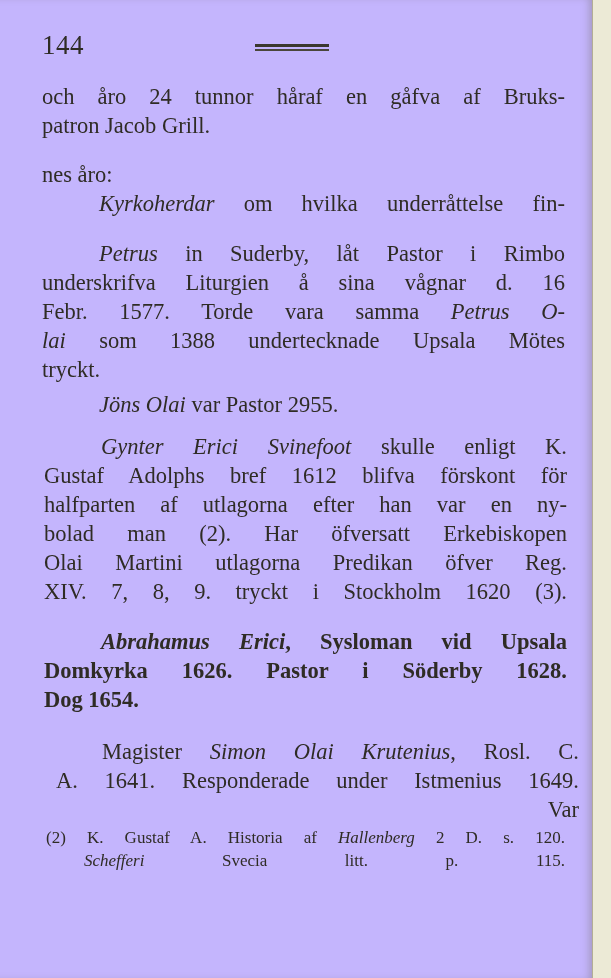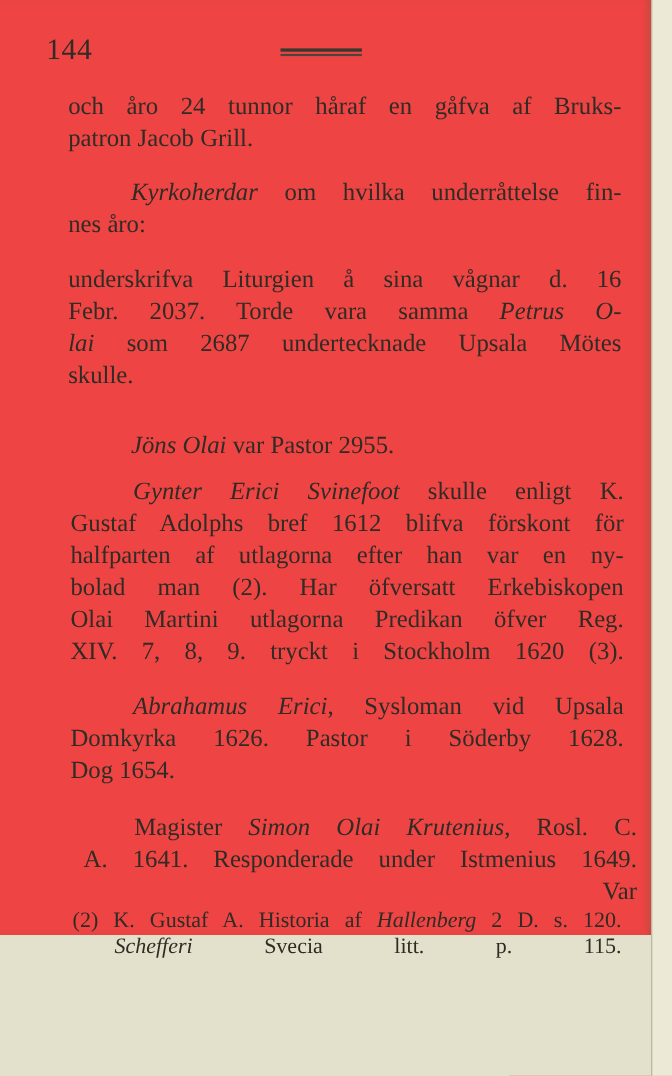--- a/index.html
+++ b/index.html
@@ -4,41 +4,41 @@
 <style>
   html, body { margin: 0; padding: 0; }
   body {
     width: 611px; height: 978px; overflow: hidden;
     background: #e3e1cc;
     font-family: "Liberation Serif", "DejaVu Serif", serif;
     color: #2f2c25;
     position: relative;
   }
   .page {
-    position: absolute; left: 0; top: 0; width: 592px; height: 850px;
-    background: #ef4444;
+    position: absolute; left: 0; top: 0; width: 592px; height: 978px;
+    background: #c4b5fd;
     box-shadow: inset -6px 0 8px -4px rgba(90,85,60,0.35);
   }
   .edge {
     position: absolute; left: 592px; top: 0; width: 19px; height: 978px;
     background: #ecead6;
     border-left: 1px solid #b3ae95;
   }
   .header { position: absolute; top: 30px; left: 42px; width: 500px; height: 40px; }
   .page-num { position: absolute; left: 0; top: 0; font-size: 27px; letter-spacing: 0.5px; }
   .ornament { position: absolute; left: 213px; top: 14px; width: 74px; height: 9px; }
   .ornament .bar1 { position:absolute; left:0; top:0; width:74px; height:3px; background:#3a372e; }
   .ornament .bar2 { position:absolute; left:0; top:5px; width:74px; height:2px; background:#4a463b; }
   .text { position: absolute; left: 42px; width: 523px; font-size: 22.5px; line-height: 29px; }
-  .line { display: block; white-space: nowrap; text-align: justify; text-align-last: justify; margin-left: 20px; }
+  .line { display: block; white-space: nowrap; text-align: justify; text-align-last: justify; }
   .line.last { text-align-last: left; }
   .line.right { text-align: right; text-align-last: right; }
   .indent { padding-left: 57px; }
   i { font-style: italic; }
-  .fn { position: absolute; left: 46px; width: 519px; font-size: 20px; line-height: 23px; }
+  .fn { position: absolute; left: 46px; width: 519px; font-size: 17px; line-height: 23px; }
   .fn .line { text-align-last: justify; }
   .fn .cont { padding-left: 38px; }
 </style>
 </head>
 <body>
 
 <div class="page">
 
   <div class="header">
     <span class="page-num">144</span>
@@ -47,45 +47,46 @@
         <div class="bar2"></div>
     </div>
   </div>
 
   <div class="text" style="top:82px;">
     <span class="line">och åro 24 tunnor håraf en gåfva af Bruks-</span>
     <span class="line last">patron Jacob Grill.</span>
   </div>
 
   <div class="text" style="top:160px;">
+    <span class="line last">nes åro:</span>
     <span class="line indent"><i>Kyrkoherdar</i><span> om hvilka underråttelse fin-</span></span>
-    <span class="line last">nes åro:</span>
   </div>
 
   <div class="text" style="top:239px;">
+    <span class="line indent"><i>Petrus</i><span> in Suderby, låt Pastor i Rimbo</span></span>
     <span class="line">underskrifva Liturgien å sina vågnar d. 16</span>
-    <span class="line"><span>Febr. 2037. Torde vara samma </span><i>Petrus O-</i></span>
-    <span class="line"><i>lai</i><span> som 2687 undertecknade Upsala Mötes</span></span>
-    <span class="line last">skulle.</span>
+    <span class="line"><span>Febr. 1577. Torde vara samma </span><i>Petrus O-</i></span>
+    <span class="line"><i>lai</i><span> som 1388 undertecknade Upsala Mötes</span></span>
+    <span class="line last">tryckt.</span>
   </div>
 
   <div class="text" style="top:390px;">
     <span class="line indent last"><i>Jöns Olai</i><span> var Pastor 2955.</span></span>
   </div>
 
   <div class="text" style="top:432px;left:44px;">
     <span class="line indent"><i>Gynter Erici Svinefoot</i><span> skulle enligt K.</span></span>
     <span class="line">Gustaf Adolphs bref 1612 blifva förskont för</span>
     <span class="line">halfparten af utlagorna efter han var en ny-</span>
     <span class="line">bolad man (2). Har öfversatt Erkebiskopen</span>
     <span class="line">Olai Martini utlagorna Predikan öfver Reg.</span>
     <span class="line">XIV. 7, 8, 9. tryckt i Stockholm 1620 (3).</span>
   </div>
 
-  <div class="text" style="top:627px;left:44px;">
+  <div class="text" style="top:627px;left:44px;font-weight:bold;">
     <span class="line indent"><i>Abrahamus Erici</i><span>, Sysloman vid Upsala</span></span>
     <span class="line">Domkyrka 1626. Pastor i Söderby 1628.</span>
     <span class="line last">Dog 1654.</span>
   </div>
 
   <div class="text" style="top:737px;left:56px;">
     <span class="line" style="padding-left:46px;"><span>Magister </span><i>Simon Olai Krutenius</i><span>, Rosl. C.</span></span>
     <span class="line">A. 1641. Responderade under Istmenius 1649.</span>
     <span class="line right">Var</span>
   </div>

